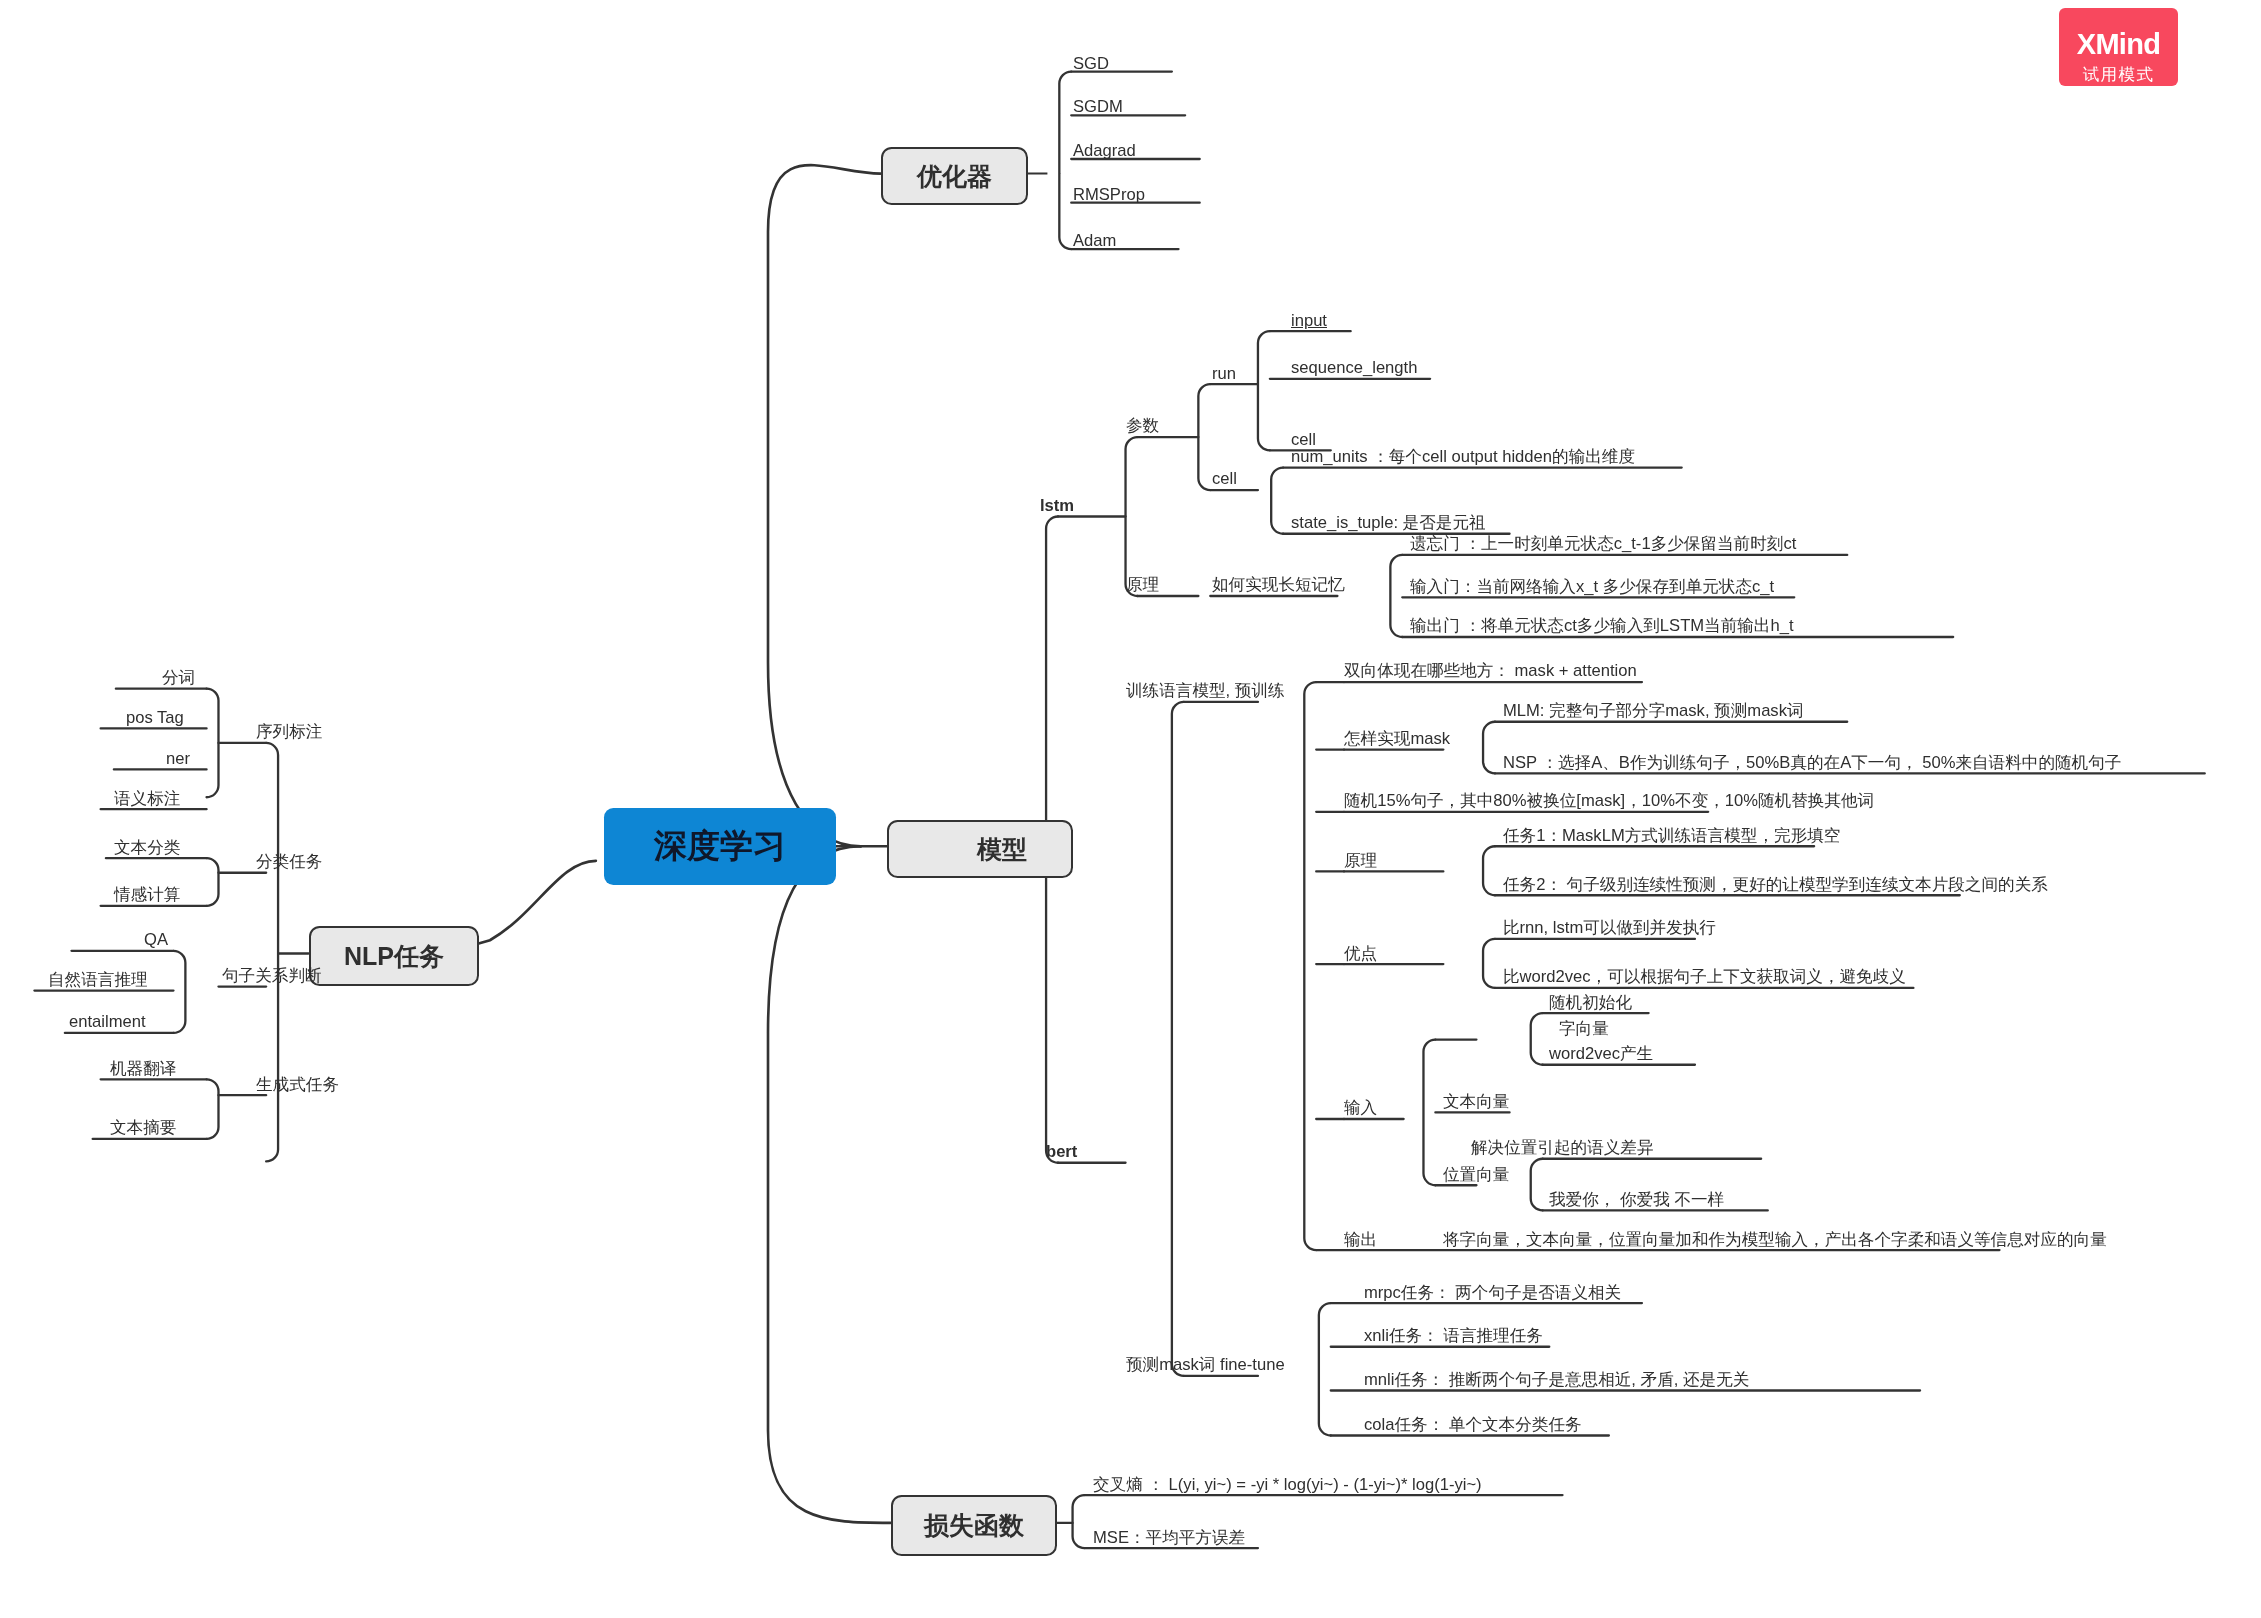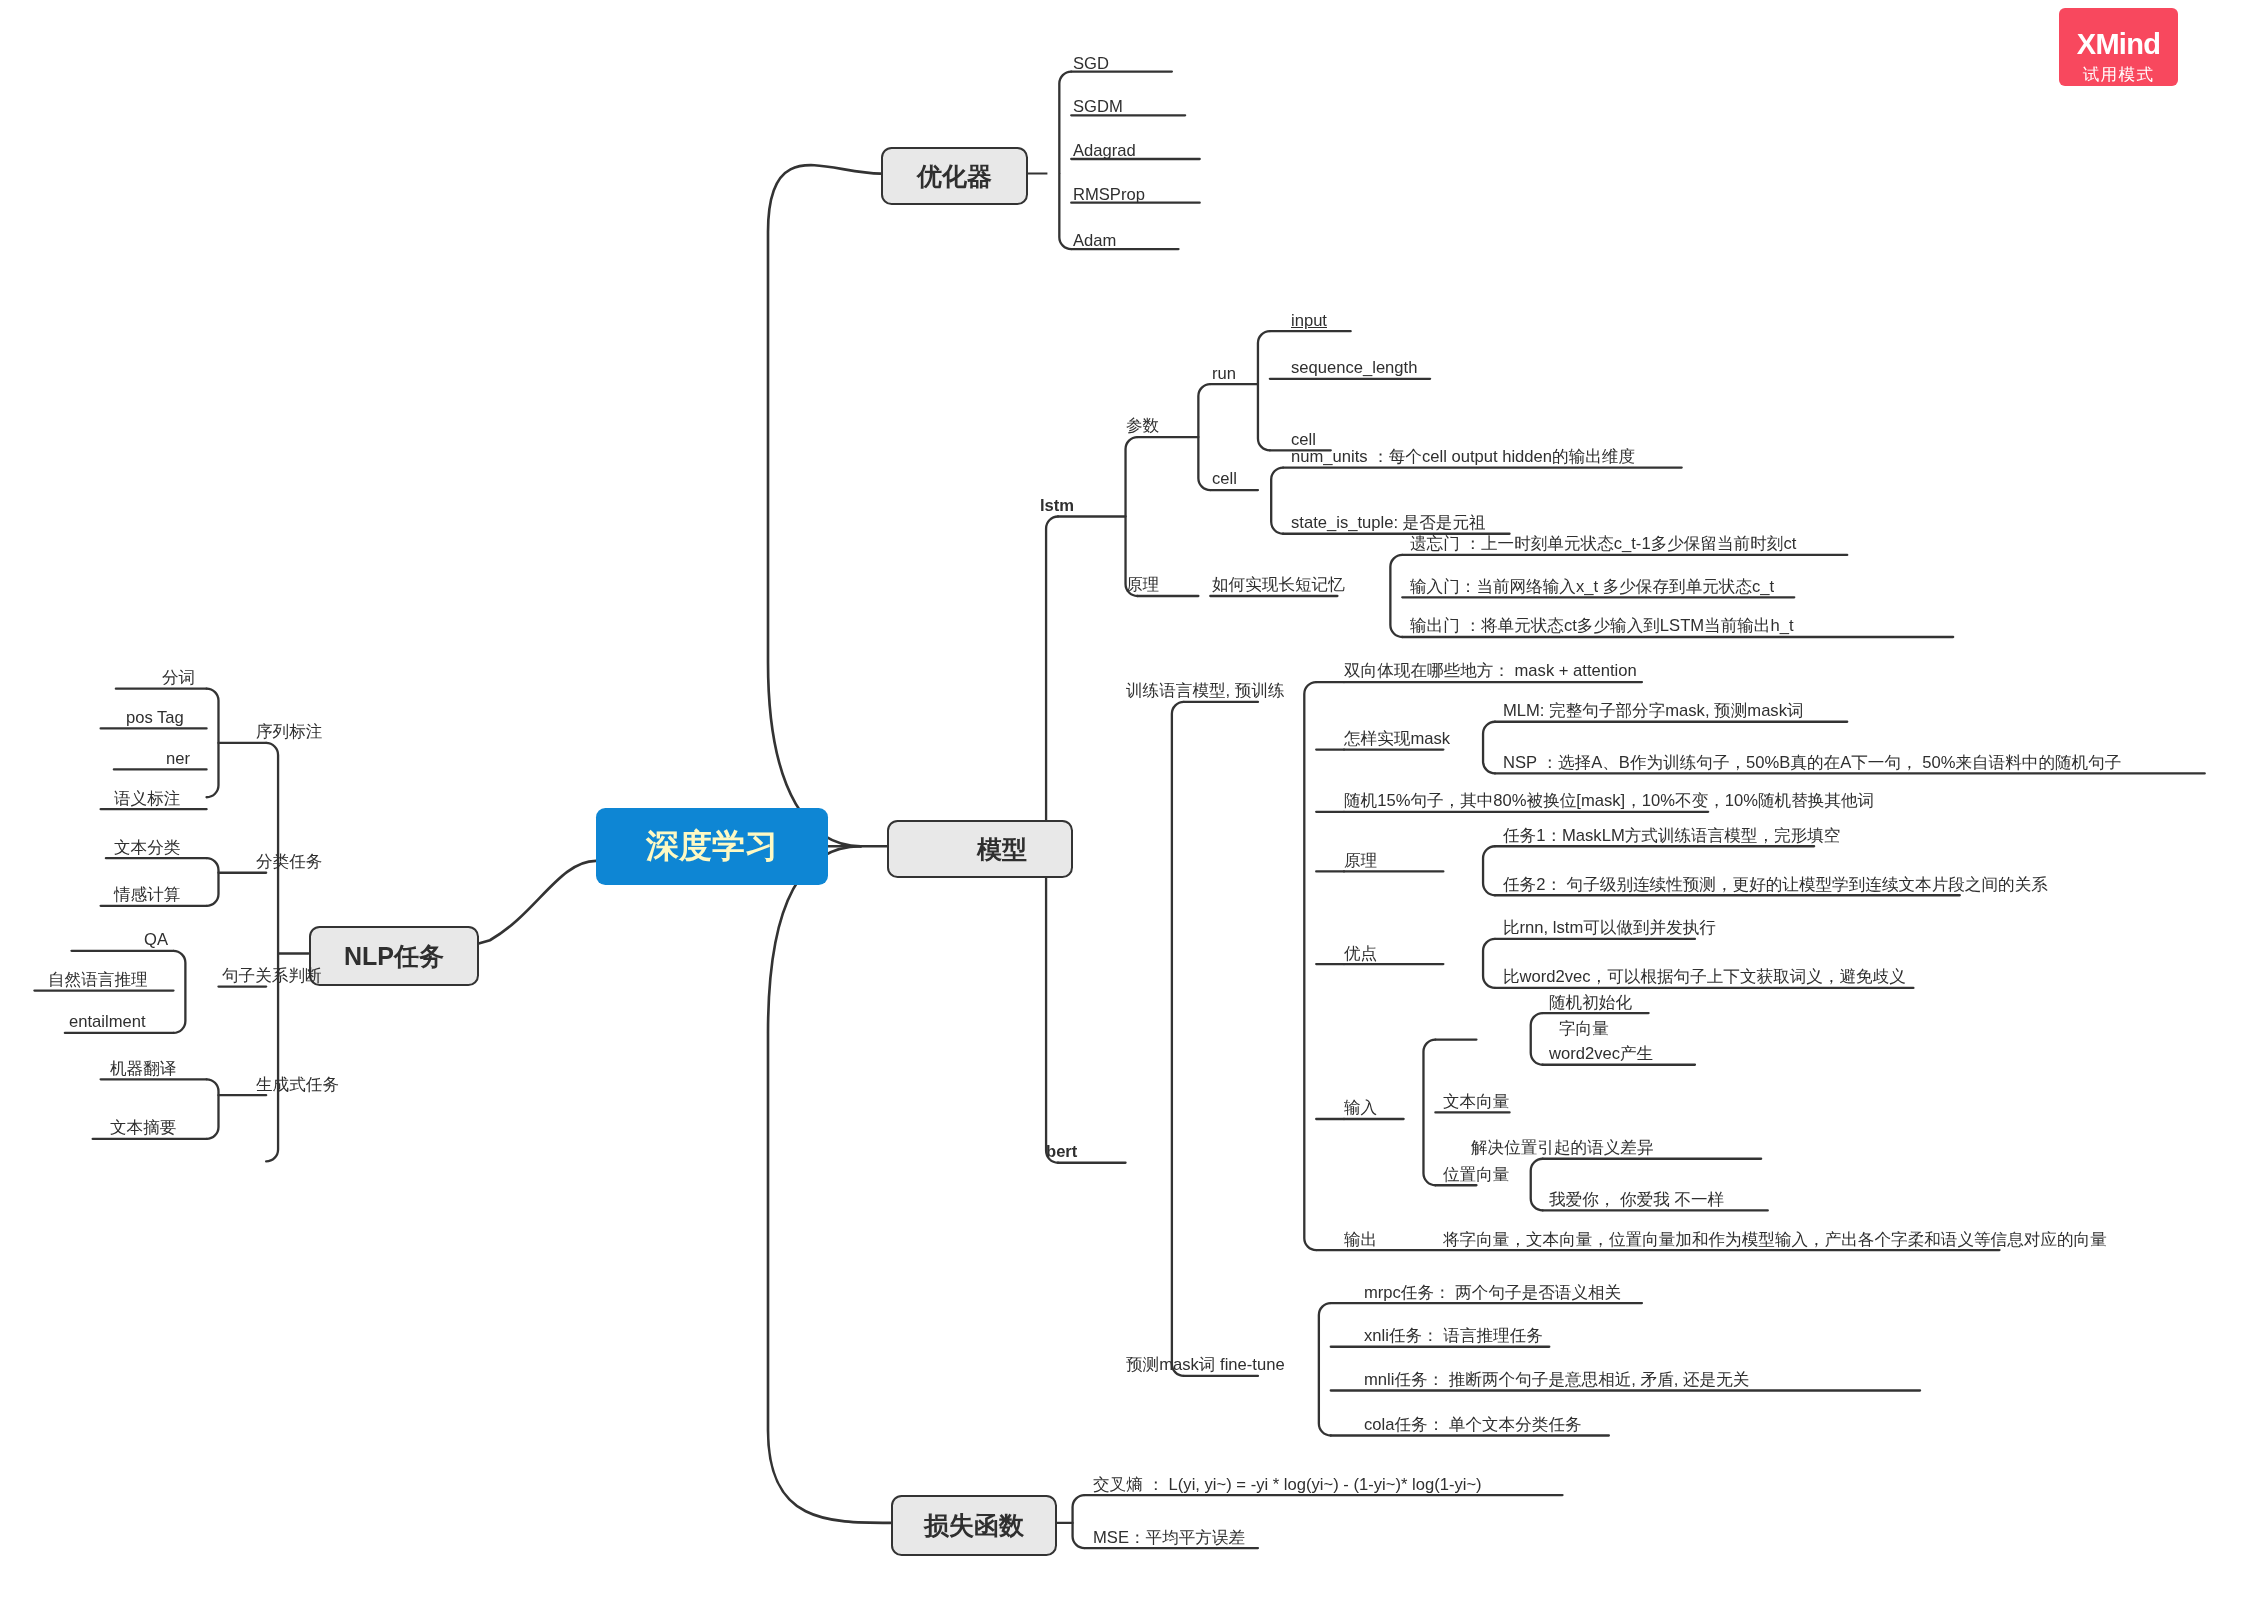--- a/index.html
+++ b/index.html
@@ -5,21 +5,21 @@
   html,body{margin:0;padding:0;background:#fff;}
   #stage{position:relative;width:2261px;height:1619px;background:#fff;
          font-family:"Liberation Sans","DejaVu Sans",sans-serif;overflow:hidden;}
   svg.wires{position:absolute;left:0;top:0;width:2261px;height:1619px;pointer-events:none;}
   .lbl{position:absolute;color:#2f2f2f;white-space:nowrap;font-size:16.6px;line-height:1;}
   .lbl.b{font-weight:700;}
   .node-box{position:absolute;background:#e8e8e8;border:2.6px solid #333;border-radius:10.6px;
             display:flex;align-items:center;justify-content:center;color:#2f2f2f;
             font-weight:700;white-space:nowrap;}
   #root-node{position:absolute;border-radius:9.3px;display:flex;align-items:center;
-             justify-content:center;color:#fef9c3;font-weight:700;white-space:nowrap;}
+             justify-content:center;color:#0f172a;font-weight:700;white-space:nowrap;margin-left:8px;}
   #xmind-badge{position:absolute;display:flex;flex-direction:column;align-items:center;
                justify-content:flex-end;color:#fff;border-radius:6px;}
   #xmind-badge .xm-top{font-size:29px;font-weight:700;letter-spacing:-0.7px;}
   #xmind-badge .xm-sub{font-size:16.6px;font-weight:400;margin-top:2.6px;letter-spacing:1.3px;}
 </style>
 </head>
 <body>
 
 <div id="stage">
 

